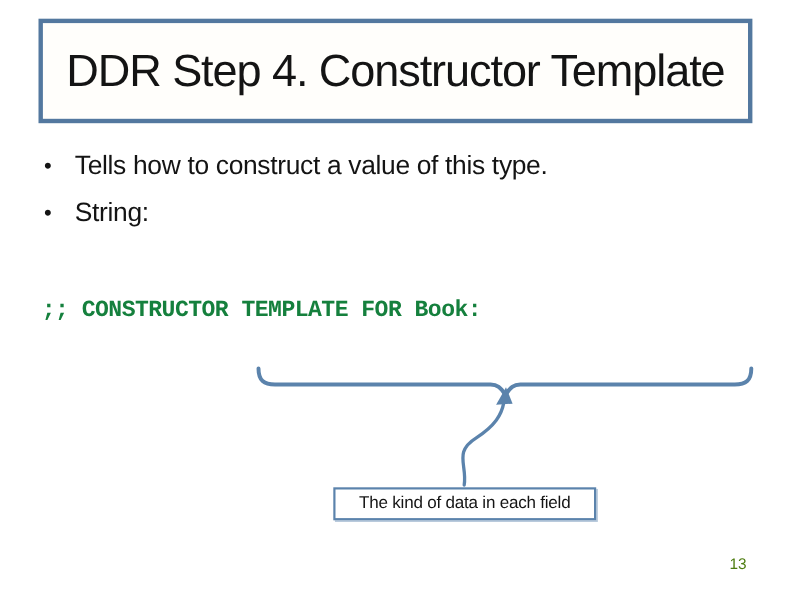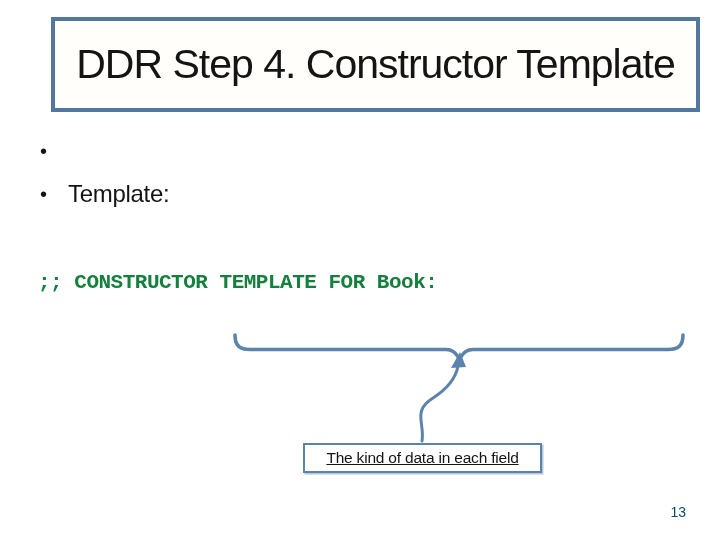--- a/index.html
+++ b/index.html
@@ -22,21 +22,20 @@
     position: absolute;
     left: 35px;
     top: 17px;
     width: 641px;
     height: 87px;
     border: 4px solid #53789f;
     background: #fffefb;
     display: flex;
     align-items: center;
     justify-content: center;
-    margin-left: 16px;
   }
   .title-text {
     font-size: 41px;
     letter-spacing: -1px;
     font-weight: 400;
     color: #141414;
     white-space: nowrap;
   }
 
   
@@ -93,56 +92,56 @@
     left: 303px;
     top: 443px;
     width: 235px;
     height: 26px;
     border: 2px solid #5b83ac;
     background: #ffffff;
     display: flex;
     align-items: center;
     justify-content: center;
     box-shadow: 1.5px 1.5px 0 rgba(91, 131, 172, 0.45);
-    text-decoration: underline;
   }
   .callout-text {
     font-size: 15.5px;
     letter-spacing: -0.2px;
     color: #141414;
     white-space: nowrap;
   }
 
   
   .page-number {
     position: absolute;
     left: 656px;
     top: 504px;
     width: 30px;
-    text-align: right;
+    text-align: center;
     font-size: 14px;
-    color: #0c4a6e;
+    color: #4d7c0f;
   }
 </style>
 </head>
 <body>
 
 <div class="slide">
 
   <div class="title-box">
     <div class="title-text">DDR Step 4. Constructor Template</div>
   </div>
 
   <div class="bullets">
     <div class="bullet-row">
       <span class="bullet-glyph">•</span>
+      <span>Tells how to construct a value of this type.</span>
     </div>
     <div class="bullet-row">
       <span class="bullet-glyph">•</span>
-      <span>Template:</span>
+      <span>String:</span>
     </div>
   </div>
 
   <div class="code-block">
     <div class="code-line">;; CONSTRUCTOR TEMPLATE FOR Book:</div>
   </div>
 
   <svg class="shapes-overlay" viewBox="0 0 720 540">
 
     <path d="M 235 335

